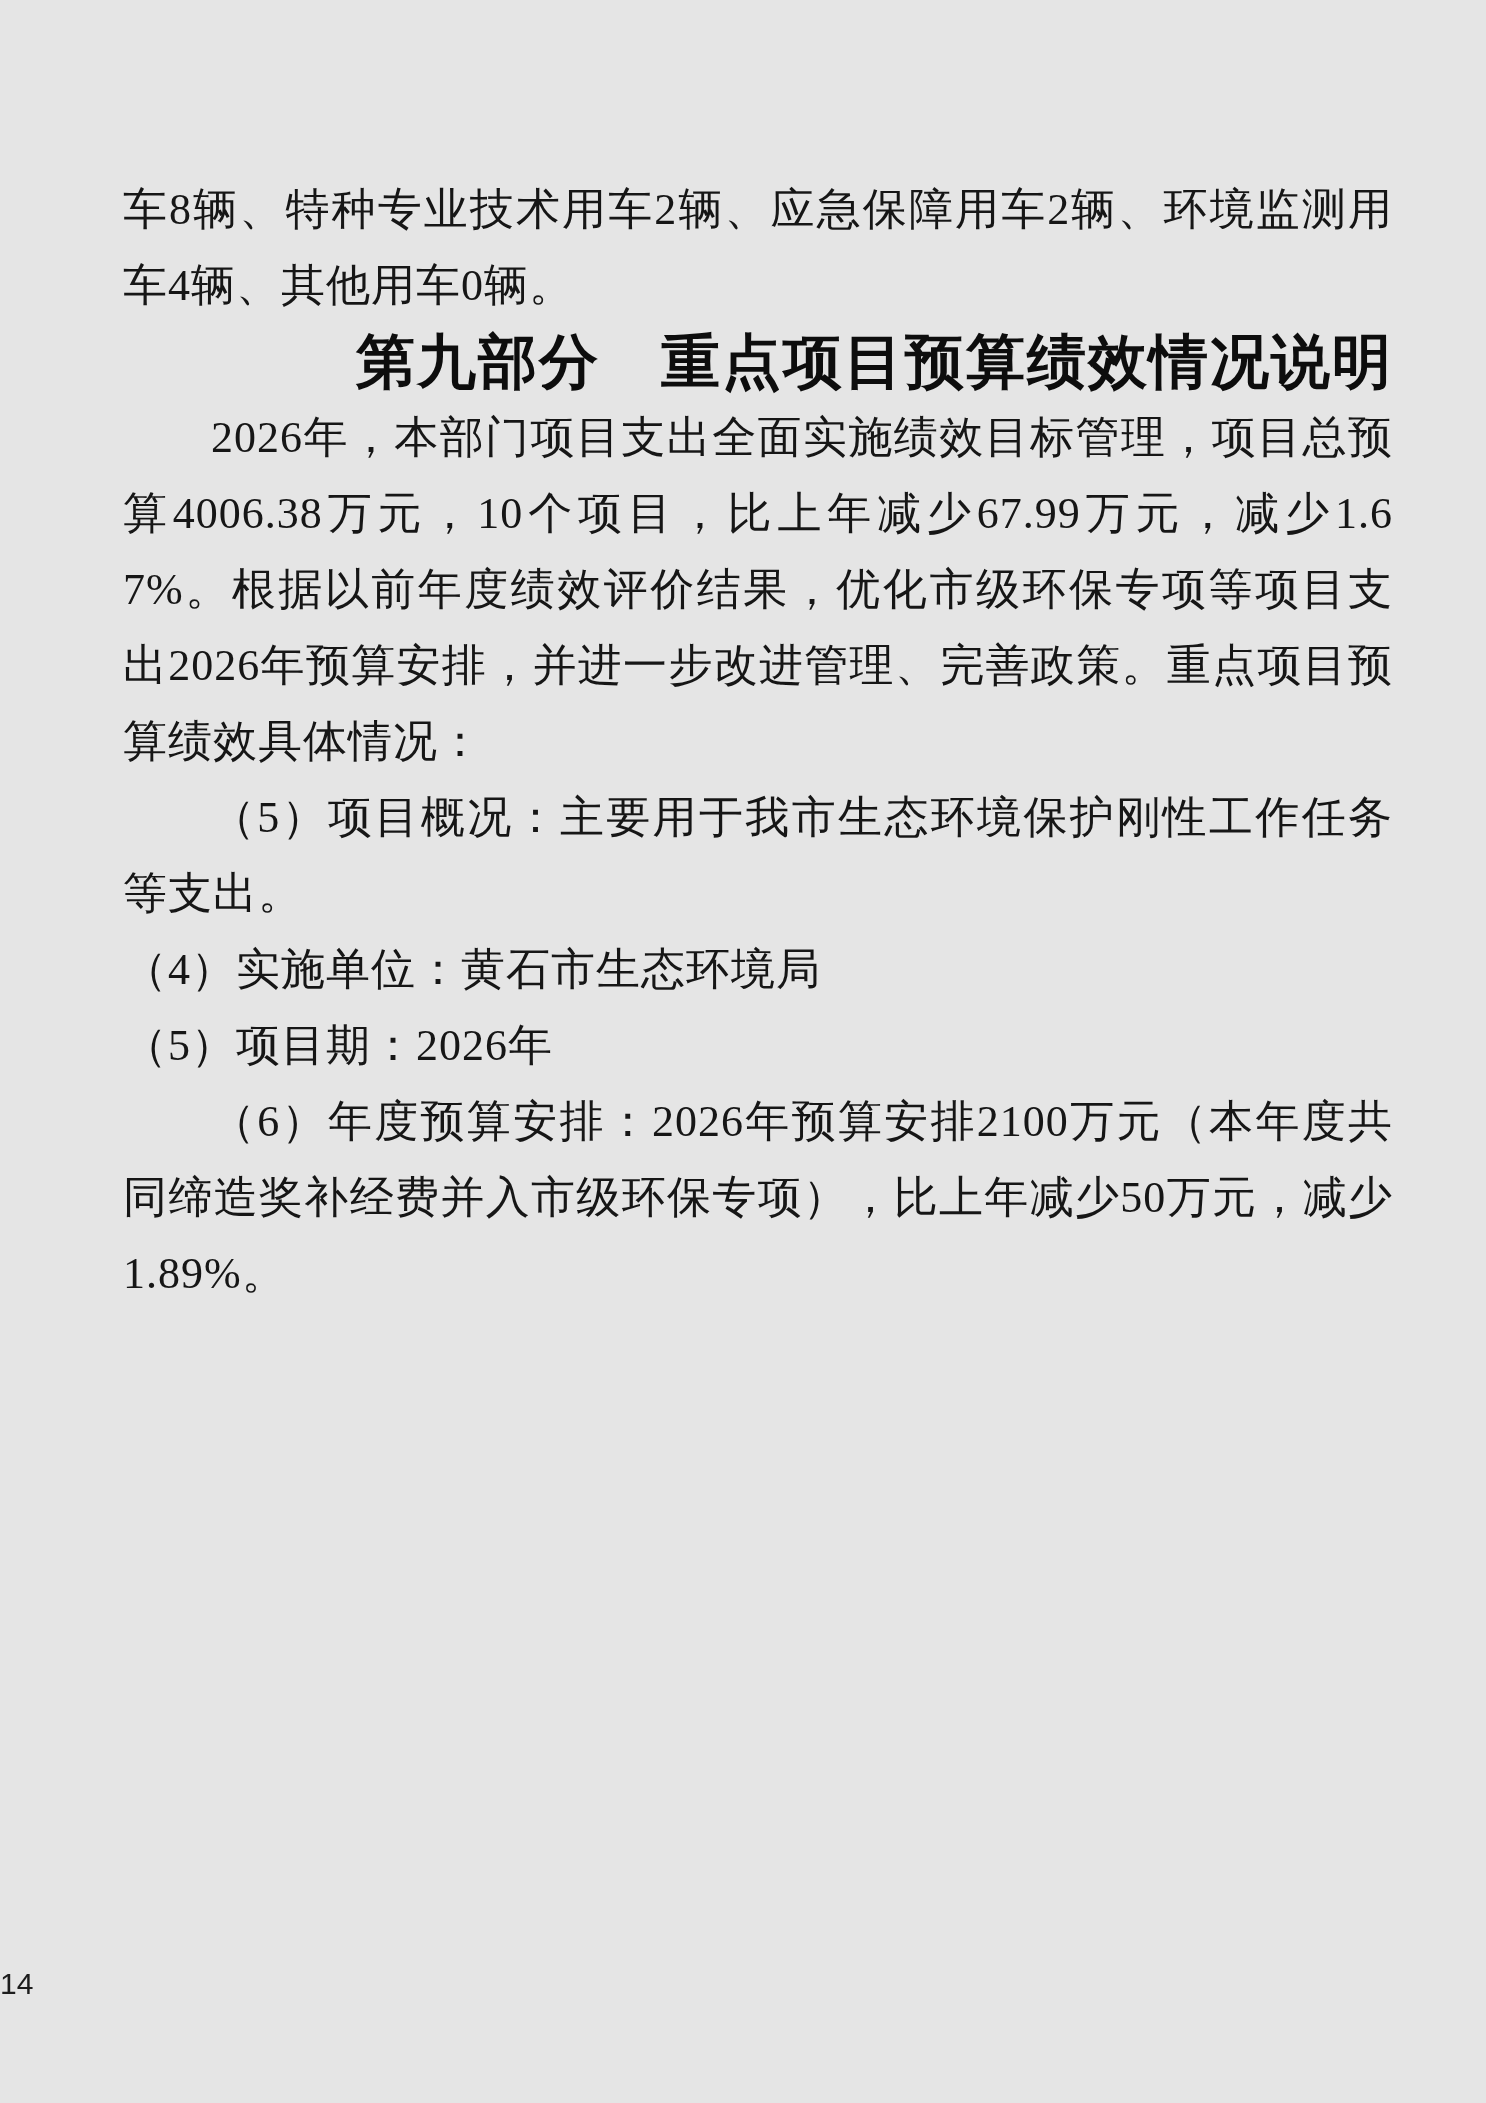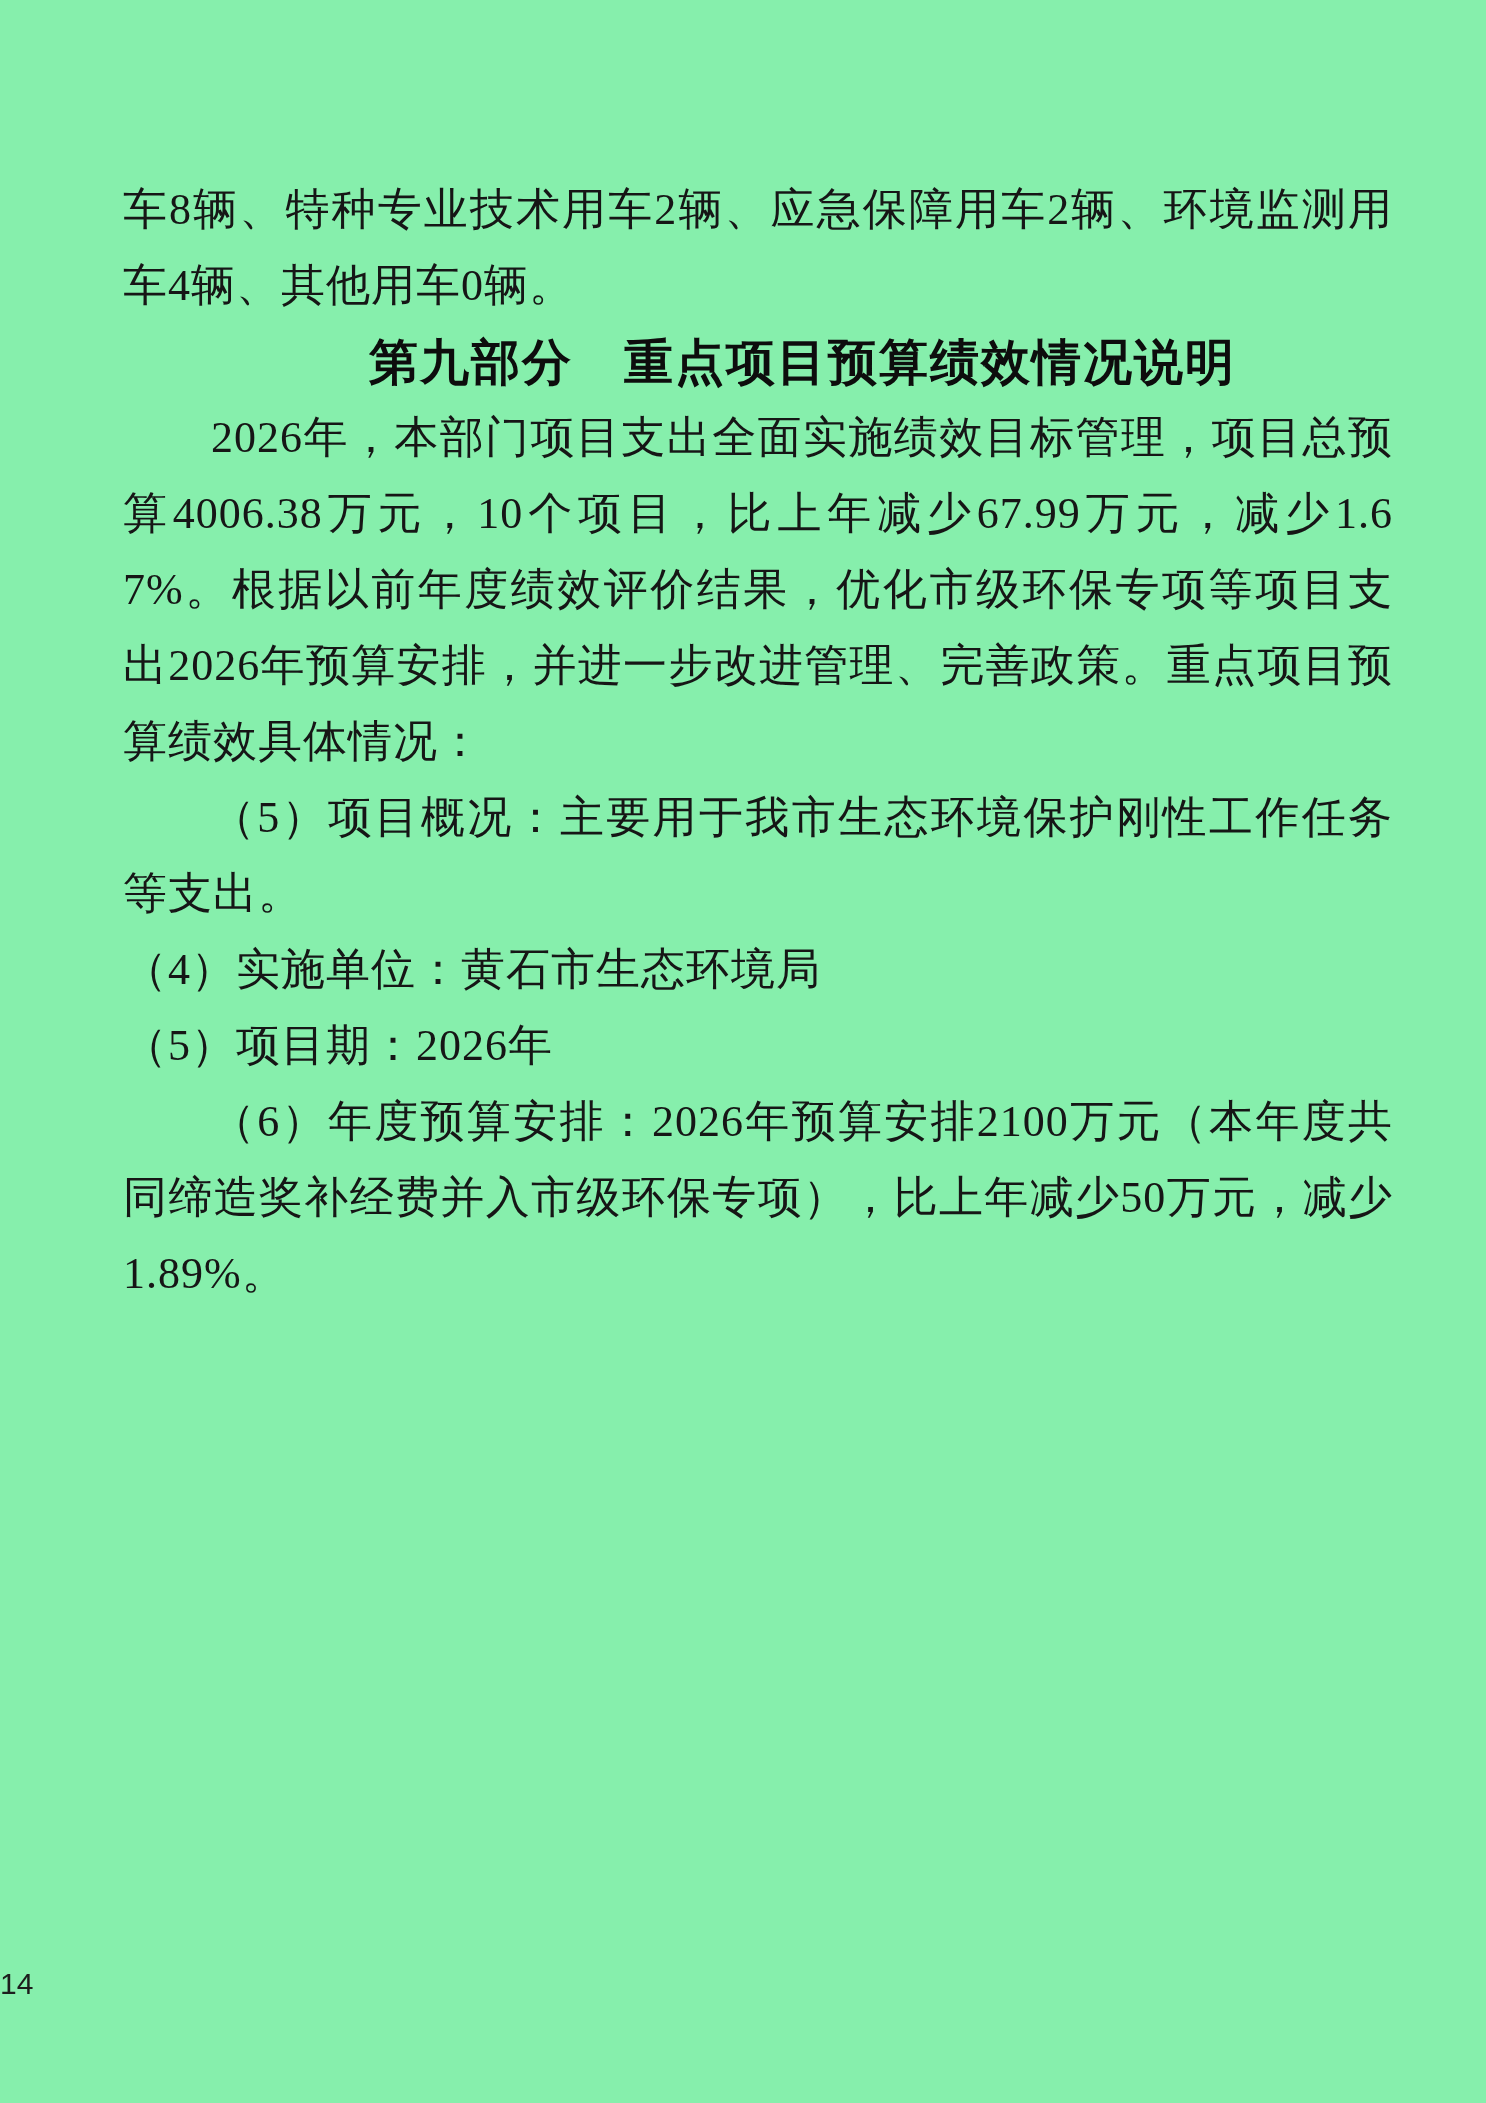--- a/index.html
+++ b/index.html
@@ -4,21 +4,21 @@
 <style>
   html, body {
     margin: 0;
     padding: 0;
     background: #ffffff;
   }
   .page {
     position: relative;
     width: 1486px;
     height: 2103px;
-    background: #86efac;
+    background: #e5e5e5;
     overflow: hidden;
     font-family: "Liberation Serif", "DejaVu Serif", serif;
     color: #161616;
   }
   .content {
     position: absolute;
     left: 123px;
     top: 172px;
     width: 1270px;
   }
@@ -31,25 +31,25 @@
     text-justify: inter-character;
     word-break: break-all;
   }
   .indent {
     text-indent: 2em;
   }
   .heading {
     margin: 0;
     font-family: "Liberation Sans", "DejaVu Sans", sans-serif;
     font-weight: bold;
-    font-size: 49px;
+    font-size: 59px;
     line-height: 76px;
     letter-spacing: 2px;
     text-indent: 1.82em;
-    text-align: center;
+    text-align: right;
     color: #0d0d0d;
   }
   .page-number {
     position: absolute;
     top: 1964px;
     left: 0;
     width: 100%;
     font-family: "Liberation Sans", "DejaVu Sans", sans-serif;
     font-size: 30px;
     line-height: 40px;

